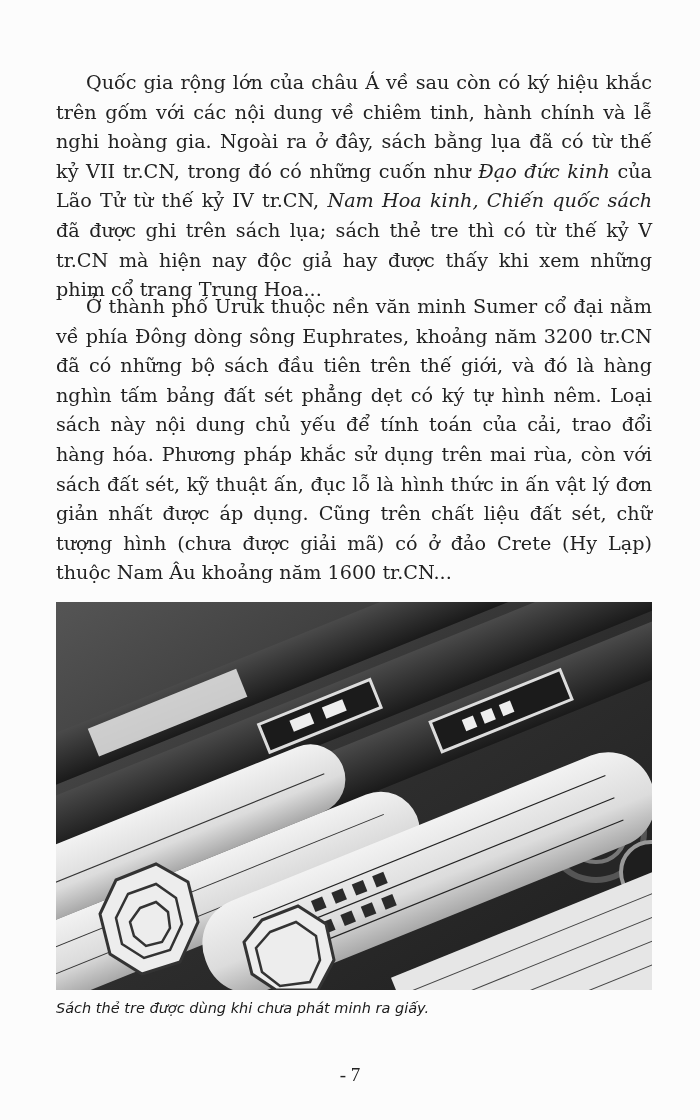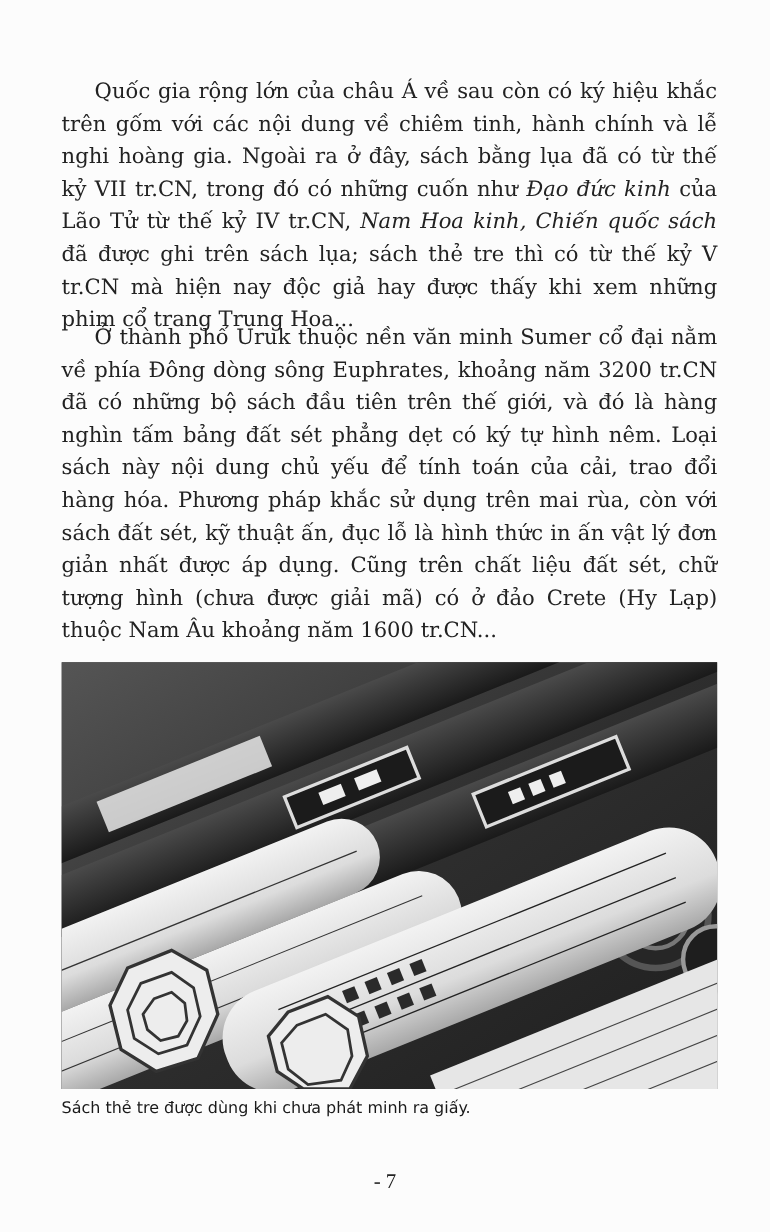--- a/index.html
+++ b/index.html
@@ -19,21 +19,21 @@
   #p1 { top:68px; }
   #p2 { top:292px; }
   .photo {
     position:absolute; left:56px; top:602px; width:596px; height:388px;
     background:#3a3a3a; overflow:hidden;
   }
   .photo svg { display:block; }
   .caption {
     position:absolute; left:56px; top:1000px;
     font-family:"DejaVu Sans", "Liberation Sans", sans-serif;
-    font-size:14.5px; color:#1a1a1a;
+    font-size:14.5px; color:#1a1a1a;font-style:italic;
   }
   .page-number {
     position:absolute; left:0; width:700px; top:1064px; text-align:center;
     font-family:"Liberation Serif", serif; font-size:19px; color:#222;
   }
 </style>
 </head>
 <body>
 
 <div class="page">

